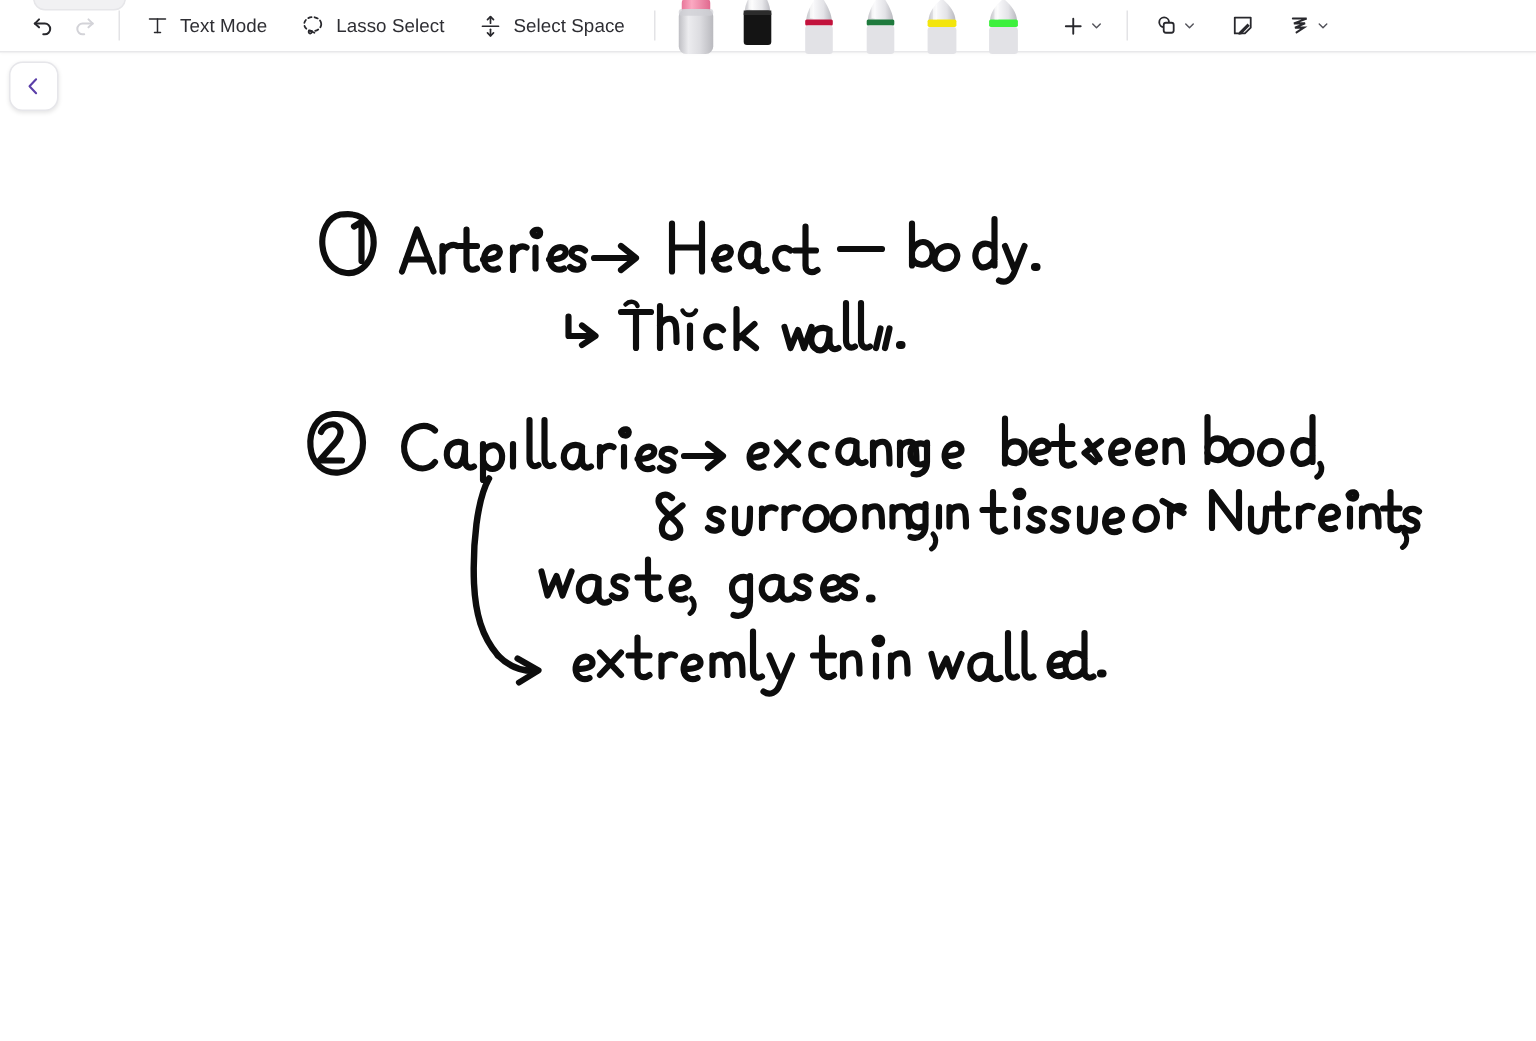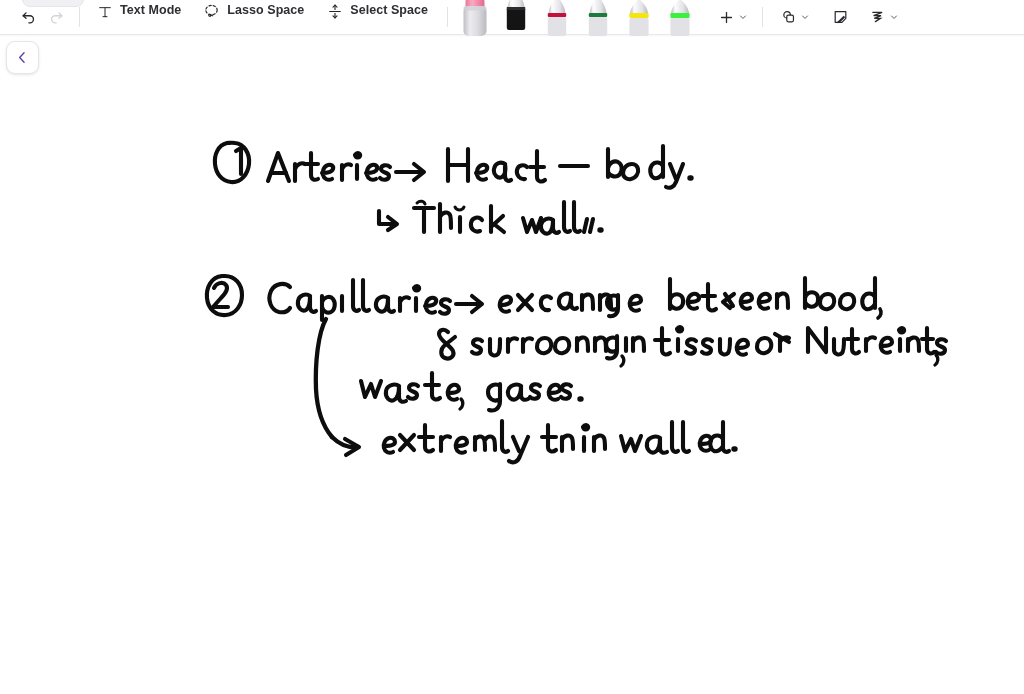--- a/index.html
+++ b/index.html
@@ -55,29 +55,28 @@
   .tb-sep {
     width: 1px;
     height: 20px;
     background: #e3e3e6;
     margin: 0 9px;
     flex: 0 0 auto;
   }
 
   .tb-btn {
     display: flex;
-    align-items: flex-start;
+    align-items: center;
     gap: 7px;
     height: 28px;
     padding: 0 7px;
     border-radius: 6px;
     cursor: pointer;
     white-space: nowrap;
     user-select: none;
-    font-weight: bold;
   }
 
   .tb-label {
     font-size: 12.5px;
     color: #2e2e33;
     letter-spacing: 0.05px;
   }
 
   .tb-icon {
     display: inline-flex;
@@ -225,21 +224,21 @@
       <div style="width:8px;"></div>
 
       <div class="tb-btn">
         <span class="tb-icon">
           <svg width="17" height="17" viewBox="0 0 24 24" fill="none" stroke="#28282d" stroke-width="1.7" stroke-linecap="round">
             <ellipse cx="12" cy="10" rx="8" ry="6.6" stroke-dasharray="3.1 2.9"></ellipse>
             <path d="M8.6 16.2 c-0.9 0.9 -0.4 2.6 1 2.6 c1.1 0 1.8 -1 1.3 -1.9 c-0.4 -0.7 -1.6 -1.1 -2.3 -0.7 z"></path>
             <path d="M10.9 16.9 L13.6 18.1"></path>
           </svg>
         </span>
-        <span class="tb-label">Lasso Space</span>
+        <span class="tb-label">Lasso Select</span>
       </div>
 
       <div style="width:8px;"></div>
 
       <div class="tb-btn">
         <span class="tb-icon">
           <svg width="16" height="17" viewBox="0 0 24 24" fill="none" stroke="#28282d" stroke-width="1.7" stroke-linecap="round" stroke-linejoin="round">
             <path d="M12 2.5 V9"></path>
             <path d="M9 5.3 L12 2.4 L15 5.3"></path>
             <path d="M4 12 H20"></path>

